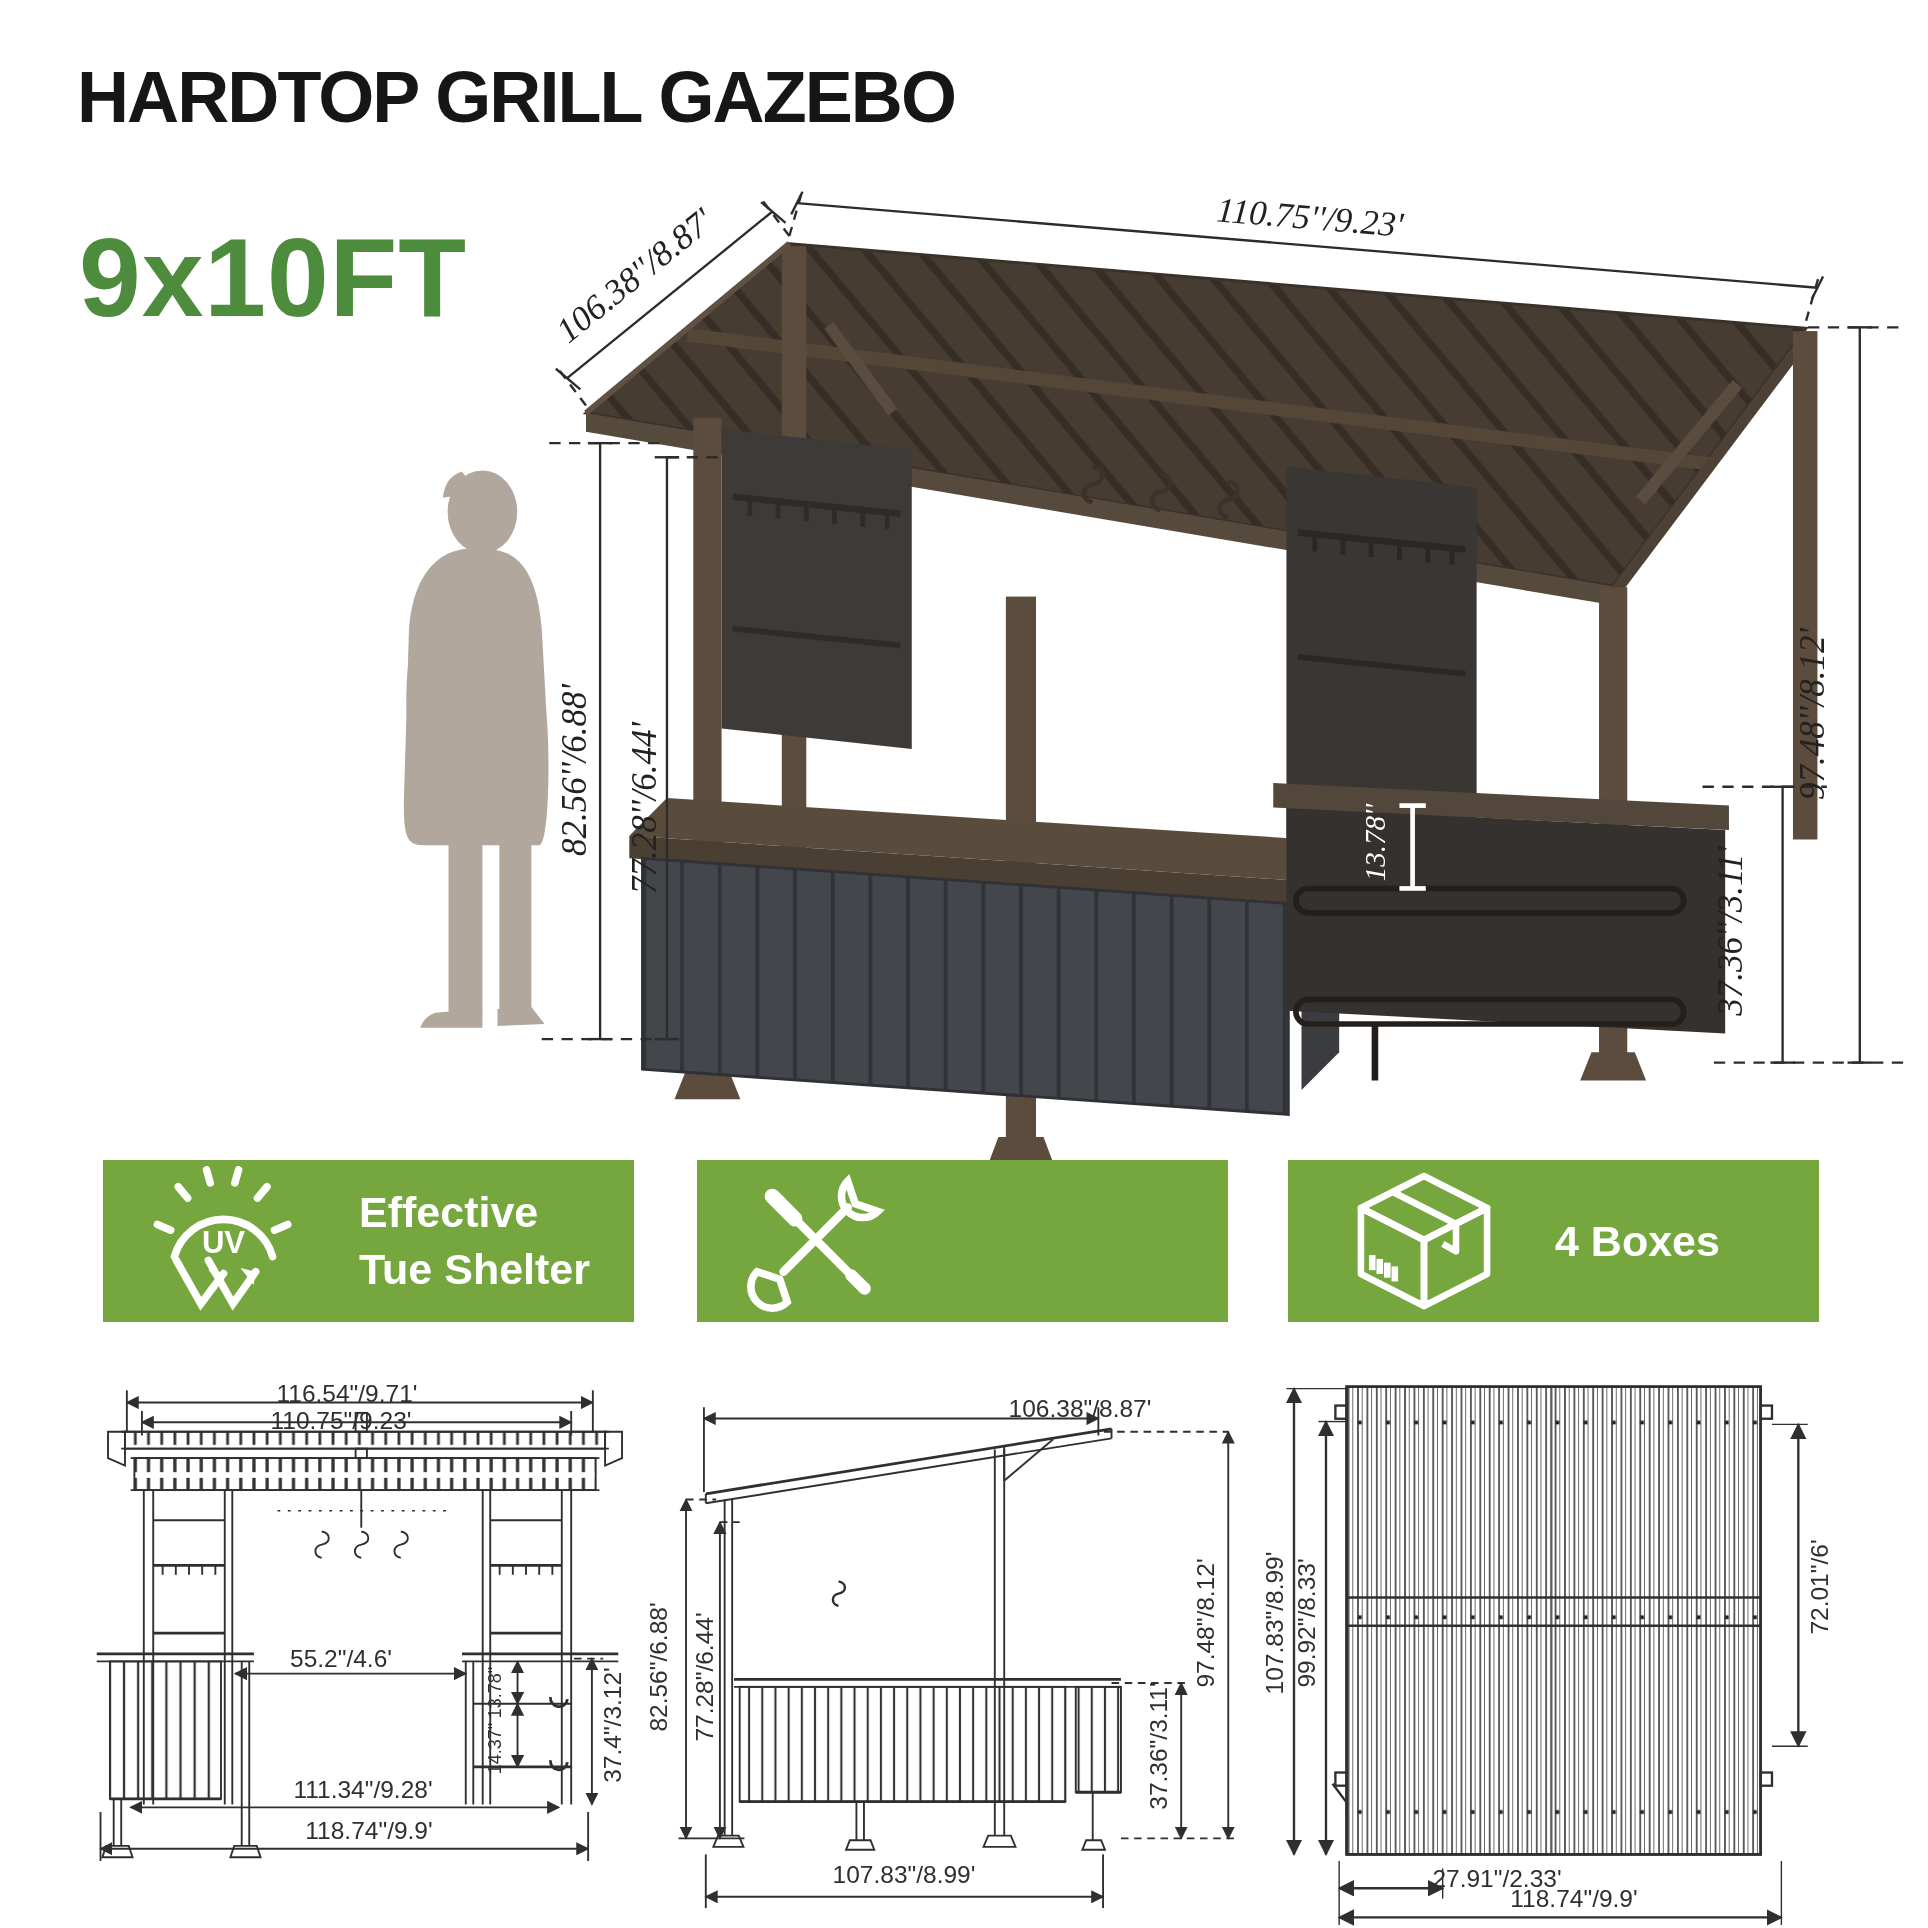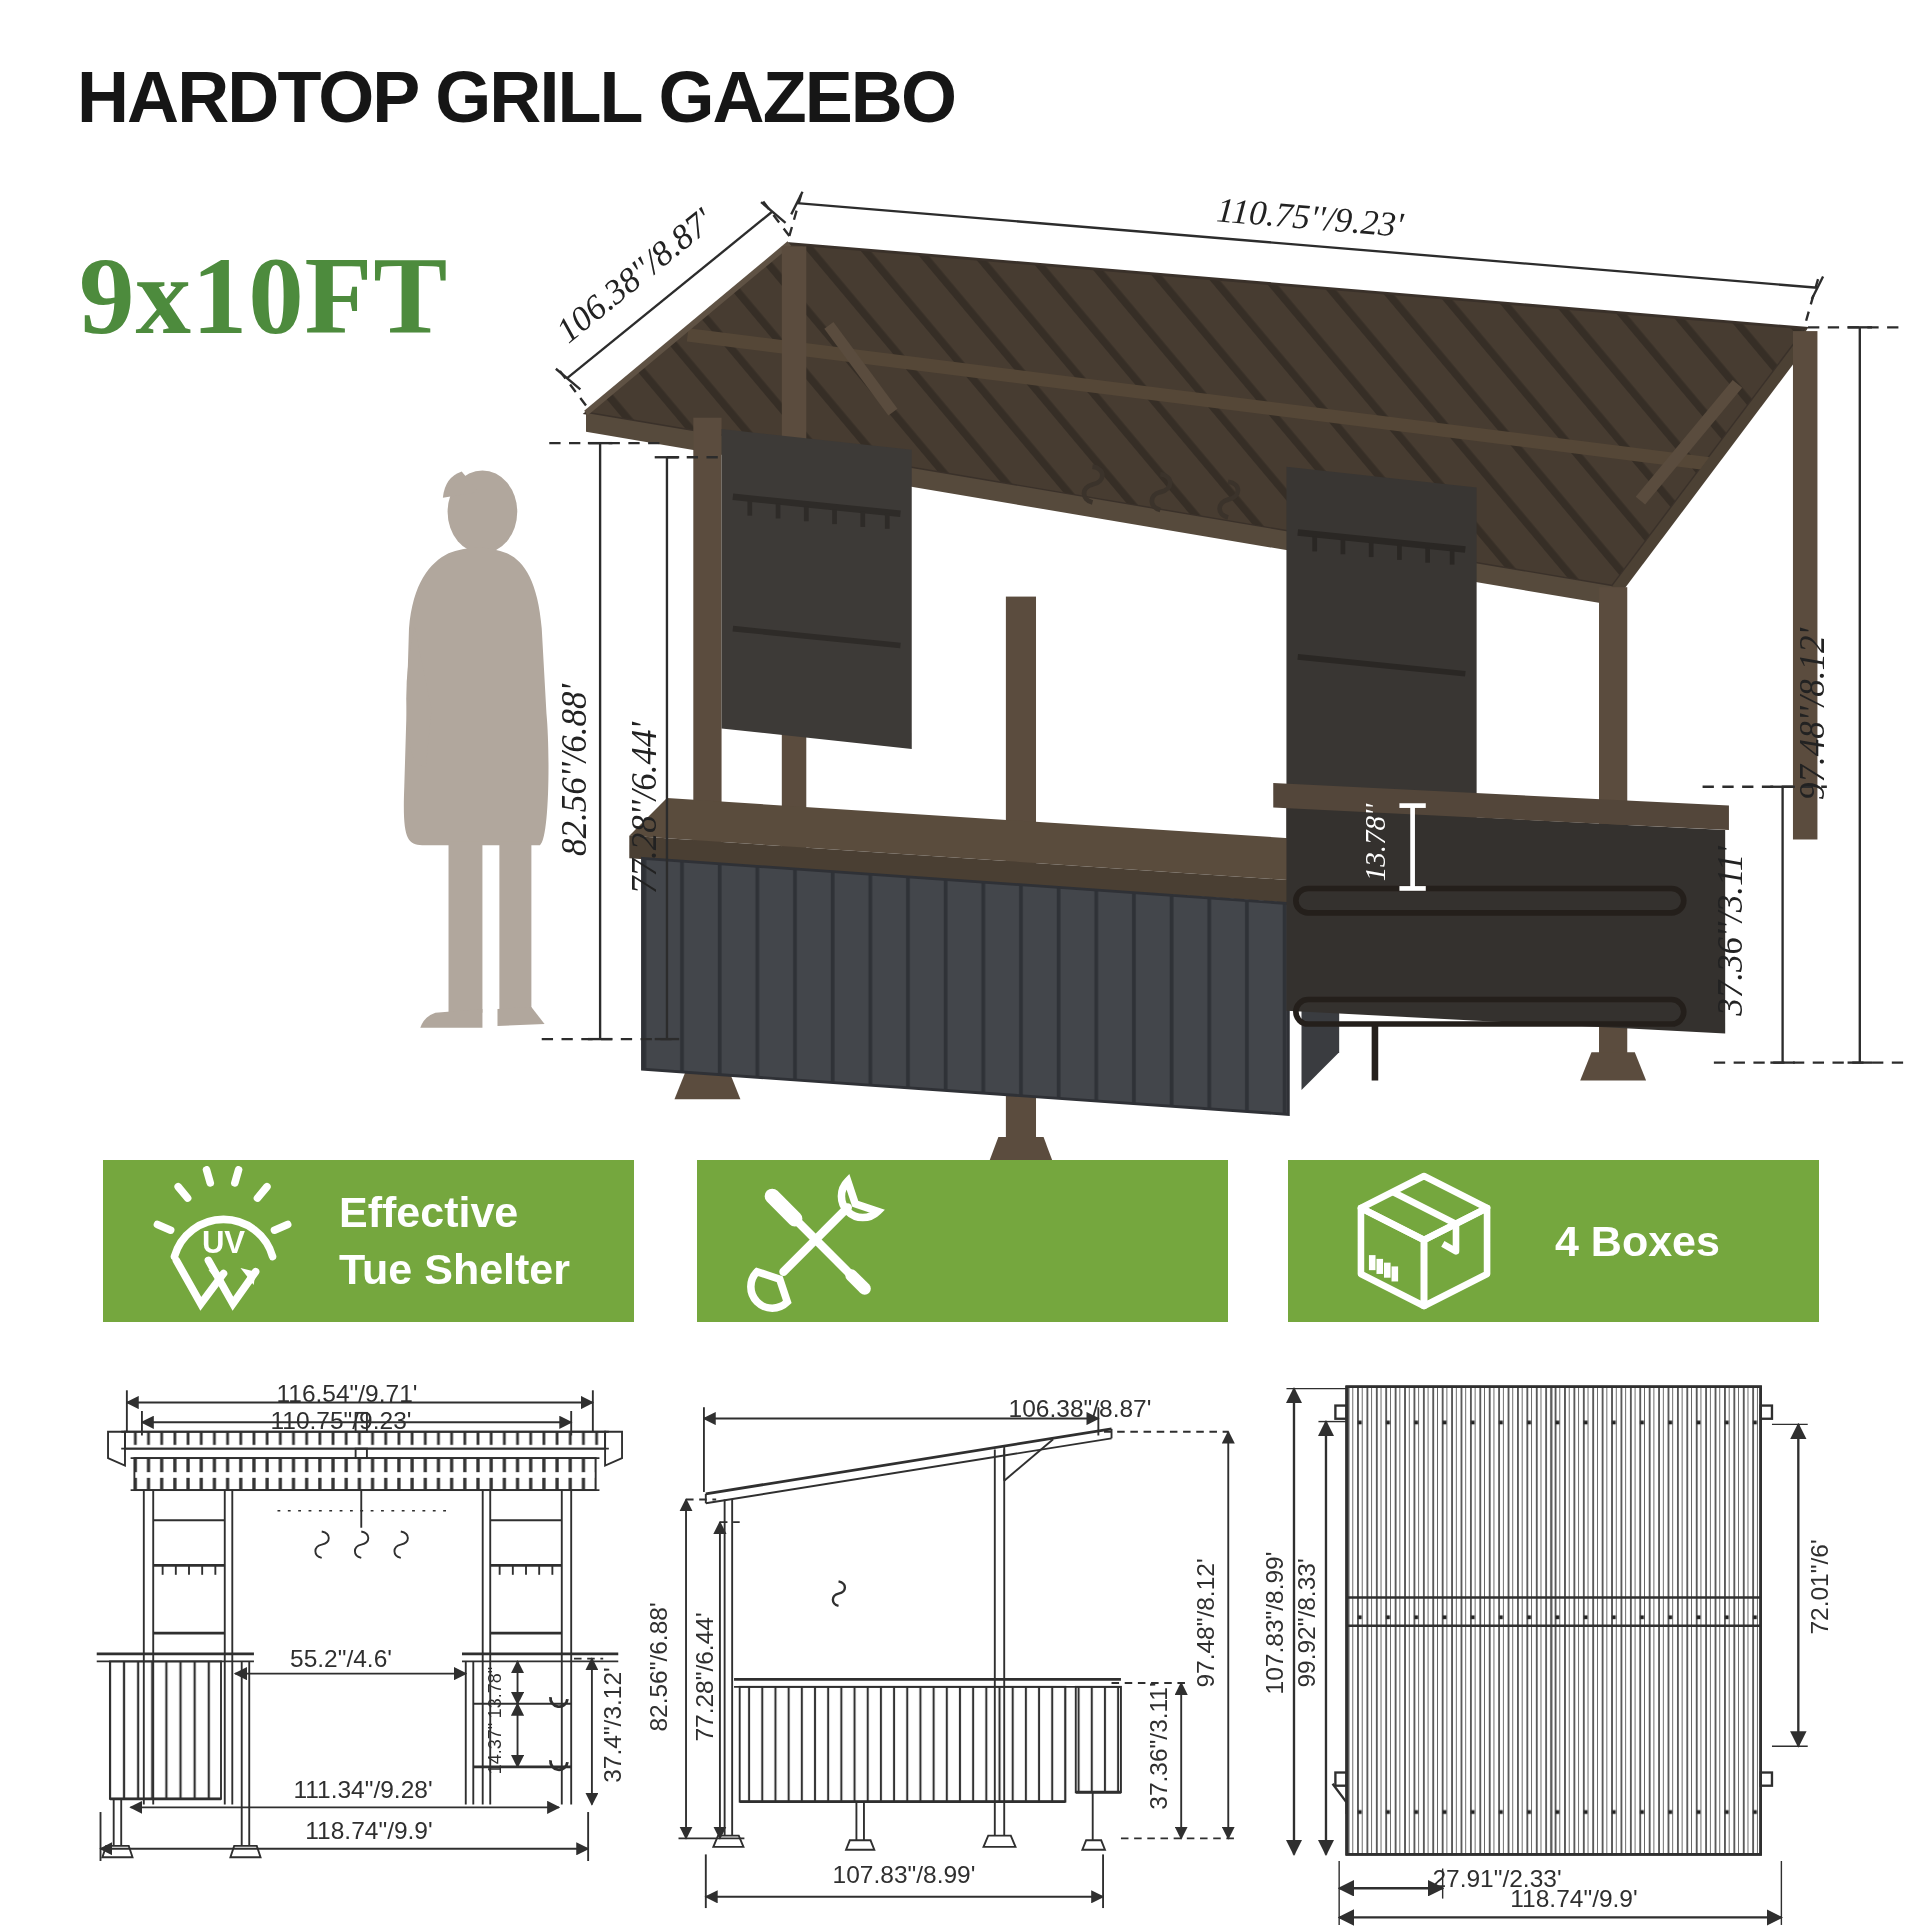--- a/index.html
+++ b/index.html
@@ -1,22 +1,22 @@
 <!DOCTYPE html>
 <html style="font-size:15px"><head>
 <meta charset="utf-8">
 <style>
   html,body{margin:0;padding:0;background:#fff;}
   .page{position:relative;width:1928px;height:1928px;background:#ffffff;overflow:hidden;
         font-family:"Liberation Sans",sans-serif;}
   .abs{position:absolute;}
   .title{position:absolute;left:77px;top:56px;font-size:72px;font-weight:800;
          letter-spacing:-1.9px;color:#161616;font-family:"Liberation Sans",sans-serif;white-space:nowrap;}
-  .sizelabel{position:absolute;left:79px;top:232px;font-size:111px;font-weight:800;
-         letter-spacing:0.9px;color:#4d8b3d;font-family:Liberation Serif, serif;}
+  .sizelabel{position:absolute;left:79px;top:214px;font-size:111px;font-weight:800;
+         letter-spacing:0.9px;color:#4d8b3d;font-family:Liberation Sans, sans-serif;}
   
   .sdim{position:absolute;font-family:"Liberation Serif",serif;font-style:italic;font-size:35px;
         color:#222;text-align:center;white-space:nowrap;}
   
   .dim{position:absolute;font-family:"Liberation Sans",sans-serif;font-size:24.5px;color:#2f2f2f;
        text-align:center;white-space:nowrap;}
   .dim.small{font-size:18px;}
   .rot{transform:rotate(-90deg);}
   .r48{transform:rotate(4.8deg);}
   .rm39{transform:rotate(-39deg);}
@@ -192,21 +192,21 @@
       <line x1="62" y1="4" x2="66" y2="18"></line>
         <line x1="96" y1="4" x2="92" y2="18"></line>
       <line x1="126" y1="22" x2="116" y2="34"></line>
         <line x1="148" y1="62" x2="134" y2="68"></line>
       <text x="80" y="92" text-anchor="middle" font-size="33" font-weight="bold" fill="#fff" stroke="none" font-family="Liberation Sans, sans-serif">UV</text>
       <polyline points="30,100 56,146 80,114"></polyline>
       <polyline points="64,100 90,146 114,112"></polyline>
       <polygon points="80,114 64,110 78,128" fill="#fff" stroke="none"></polygon>
       <polygon points="114,112 98,108 112,126" fill="#fff" stroke="none"></polygon>
     </svg>
-    <div class="txt" style="margin-left:40px">
+    <div class="txt" style="margin-left:60px">
       <div>Effective</div>
       <div>Tue Shelter</div>
     </div>
   </div>
 
   <div class="banner" style="left:697px">
     <svg width="151" height="151" viewBox="0 0 160 160" style="margin-left:45px" fill="none" stroke="#fff" stroke-width="9" stroke-linecap="round">
       <line x1="32" y1="32" x2="56" y2="56" stroke-width="16"></line>
       <line x1="56" y1="56" x2="116" y2="116"></line>
       <line x1="116" y1="116" x2="130" y2="130" stroke-width="13"></line>

